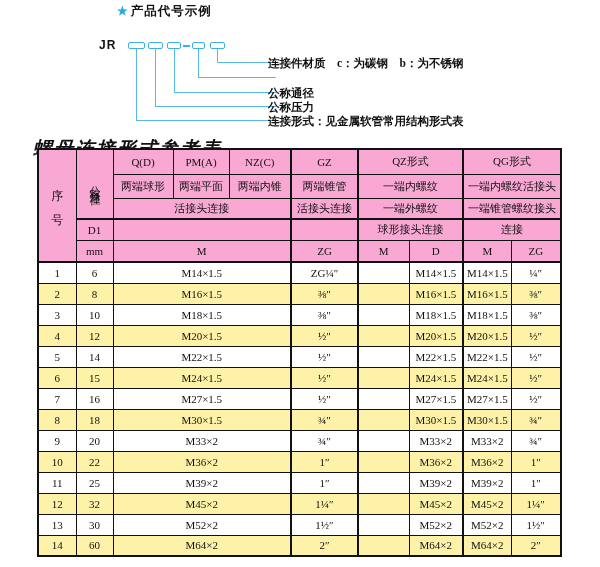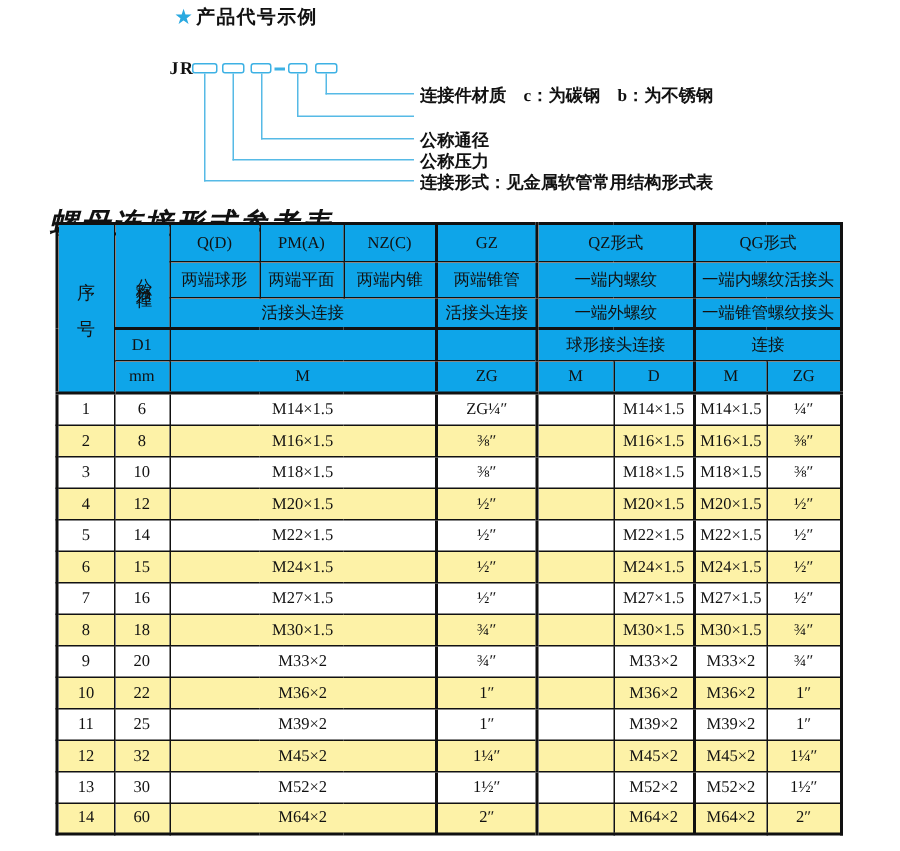--- a/index.html
+++ b/index.html
@@ -5,40 +5,40 @@
   * { margin:0; padding:0; box-sizing:border-box; }
   html,body { background:#ffffff; }
   body {
     width:600px; height:567px; position:relative; overflow:hidden;
     font-family:"Liberation Serif", serif; color:#111;
   }
   
   .diagram { position:absolute; inset:0; }
   .dg-heading { position:absolute; left:117px; top:3px; font-size:12.5px; font-weight:bold; letter-spacing:1px; }
   .dg-heading .star { color:#2aa9e0; margin-right:2px; font-size:12px; }
-  .dg-prefix { position:absolute; left:113px; top:38px; font-family:Liberation Serif, serif; font-size:12px; font-weight:bold; letter-spacing:1px; }
+  .dg-prefix { position:absolute; left:99px; top:38px; font-family:Liberation Sans, sans-serif; font-size:12px; font-weight:bold; letter-spacing:1px; }
   .dg-box { position:absolute; top:42px; height:7px; border:1px solid #3db1e4; background:#fff; border-radius:2px; }
   .dg-dash { position:absolute; top:45px; height:2px; background:#3db1e4; }
   .dg-line { position:absolute; border-left:1px solid #56bae6; border-bottom:1px solid #56bae6; }
-  .dg-label { position:absolute; left:280px; height:13px; font-size:11.5px; font-weight:bold; white-space:nowrap; }
+  .dg-label { position:absolute; left:268px; height:13px; font-size:11.5px; font-weight:bold; white-space:nowrap; }
   
   .sheet-title { position:absolute; left:33px; top:136px; font-size:19px; font-weight:bold; letter-spacing:2px; font-style:italic;font-family:Liberation Mono, monospace; }
   
   table.ref {
     position:absolute; left:37px; top:148px; width:523px;
     border-collapse:collapse; table-layout:fixed;
     border:2px solid #111;
     font-size:11px; text-align:center;
   }
   table.ref th, table.ref td {
     border:1px solid #111; padding:0 1px;
     font-weight:normal; text-align:center; vertical-align:middle;
     overflow:hidden; white-space:nowrap;
   }
-  thead th { background:#0ea5e9; }
+  thead th { background:#f9a8d4; }
   thead tr.h1 th { height:25px; }
   thead tr.h2 th { height:24px; }
   thead tr.h3 th { height:21px; }
   thead tr.h4 th { height:21px;margin-left:43px; }
   thead tr.h5 th { height:22px; }
   tbody tr { height:21px; background:#ffffff; }
   tbody tr.yellow { background:#fdf2a7; }
   .vtext span {
     writing-mode:vertical-rl; text-orientation:upright; display:inline-block; line-height:1;
   }

